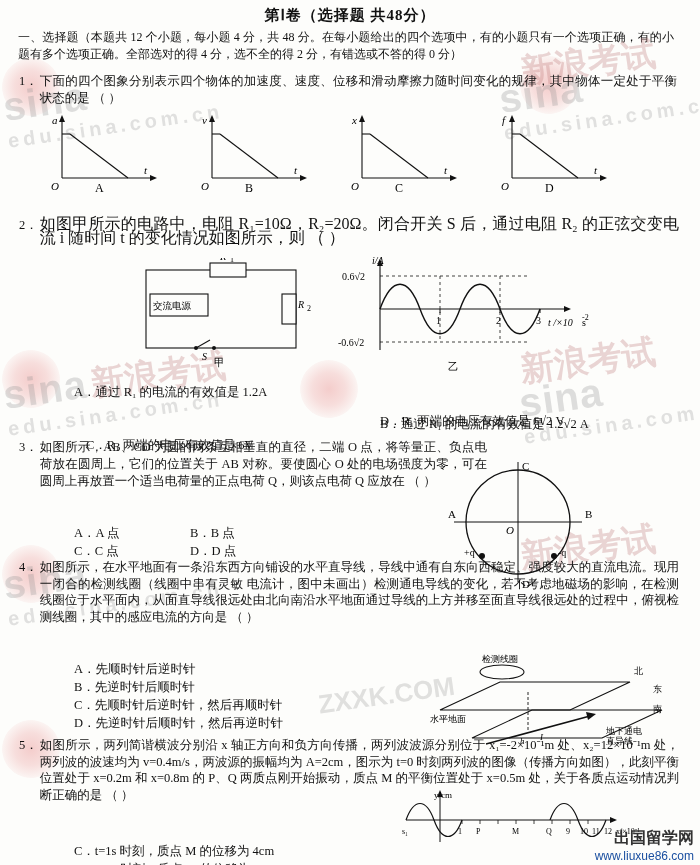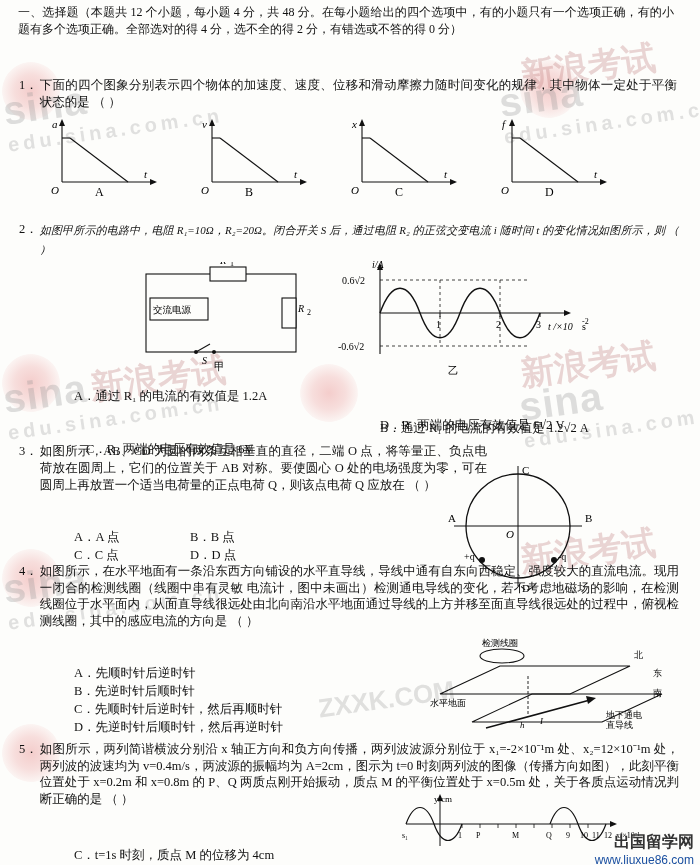--- a/index.html
+++ b/index.html
@@ -92,20 +92,21 @@
   </div>
   <div class="wm wm-sina" style="left:520px;top:366px;">
     <span>sina</span><small>edu.sina.com.cn</small>
   </div>
   <div class="wm wm-cn" style="left:520px;top:40px;"><span>新浪考试</span></div>
   <div class="wm wm-cn" style="left:90px;top:352px;"><span>新浪考试</span></div>
   <div class="wm wm-cn" style="left:520px;top:338px;"><span>新浪考试</span></div>
   <div class="wm wm-cn" style="left:520px;top:525px;"><span>新浪考试</span></div>
   <div class="wm wm-zxxk" style="left:318px;top:680px;"><span>ZXXK.COM</span></div>
 
+  <div class="title">第Ⅰ卷（选择题  共48分）</div>
 
   <div class="para" style="margin-top:4px;">一、选择题（本题共 12 个小题，每小题 4 分，共 48 分。在每小题给出的四个选项中，有的小题只有一个选项正确，有的小题有多个选项正确。全部选对的得 4 分，选不全的得 2 分，有错选或不答的得 0 分）</div>
 
   <div style="position:absolute;left:18px;top:72px;width:660px;">
     <table style="border-collapse:collapse;">
         <tbody>
           <tr>
       <td style="vertical-align:top;font-size:12.5px;line-height:17px;white-space:nowrap;">1．</td>
       <td style="font-size:12.5px;line-height:17px;text-align:justify;width:640px;">
         <span>下面的四个图象分别表示四个物体的加速度、速度、位移和滑动摩擦力随时间变化的规律，其中物体一定处于平衡状态的是</span>
@@ -171,21 +172,21 @@
       <text class="lbl" x="11" y="78">O</text>
       <text class="lbl" x="55" y="80" style="font-style:normal;font-size:12px;">D</text>
     </svg>
   </div>
 
   <div style="position:absolute;left:18px;top:216px;width:662px;">
     <table style="border-collapse:collapse;">
         <tbody>
           <tr>
       <td style="vertical-align:top;font-size:12.5px;line-height:17px;white-space:nowrap;">2．</td>
-      <td style="font-size:11px;line-height:19px;text-align:justify;width:642px;font-style:italic;">
+      <td style="font-size:16px;line-height:14px;text-align:justify;width:642px;">
         <span>如图甲所示的电路中，电阻 R₁=10Ω，R₂=20Ω。闭合开关 S 后，通过电阻 R₂ 的正弦交变电流 i 随时间 t 的变化情况如图所示，则</span>
         <span>（    ）</span>
       </td>
     </tr>
         </tbody>
       </table>
   </div>
 
   <div style="position:absolute;left:132px;top:258px;">
     <svg width="190" height="110">
@@ -295,21 +296,21 @@
     </tr>
         </tbody>
       </table>
   </div>
 
   <div style="position:absolute;left:74px;top:660px;" class="opt">A．先顺时针后逆时针</div>
   <div style="position:absolute;left:74px;top:678px;" class="opt">B．先逆时针后顺时针</div>
   <div style="position:absolute;left:74px;top:696px;" class="opt">C．先顺时针后逆时针，然后再顺时针</div>
   <div style="position:absolute;left:74px;top:714px;" class="opt">D．先逆时针后顺时针，然后再逆时针</div>
 
-  <div style="position:absolute;left:420px;top:632px;">
+  <div style="position:absolute;left:420px;top:652px;">
     <svg width="250" height="100">
 
       <polygon points="20,58 150,58 210,30 80,30" fill="none" stroke="#111" stroke-width="1.1"></polygon>
 
       <ellipse cx="82" cy="20" rx="22" ry="7" fill="none" stroke="#111" stroke-width="1.1"></ellipse>
       <text class="cn" x="62" y="10" style="font-size:9px;">检测线圈</text>
 
       <line x1="108" y1="40" x2="108" y2="78" stroke="#111" stroke-dasharray="3,2" stroke-width=".9"></line>
       <text class="lbl" x="100" y="92" style="font-size:9px;">h</text>
 

